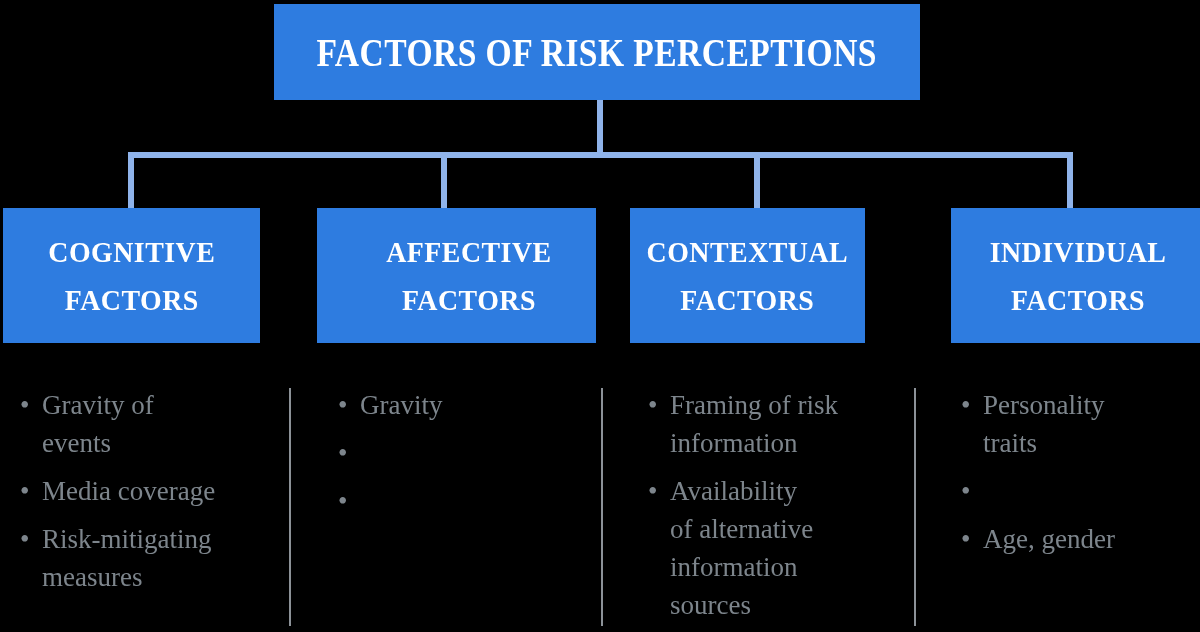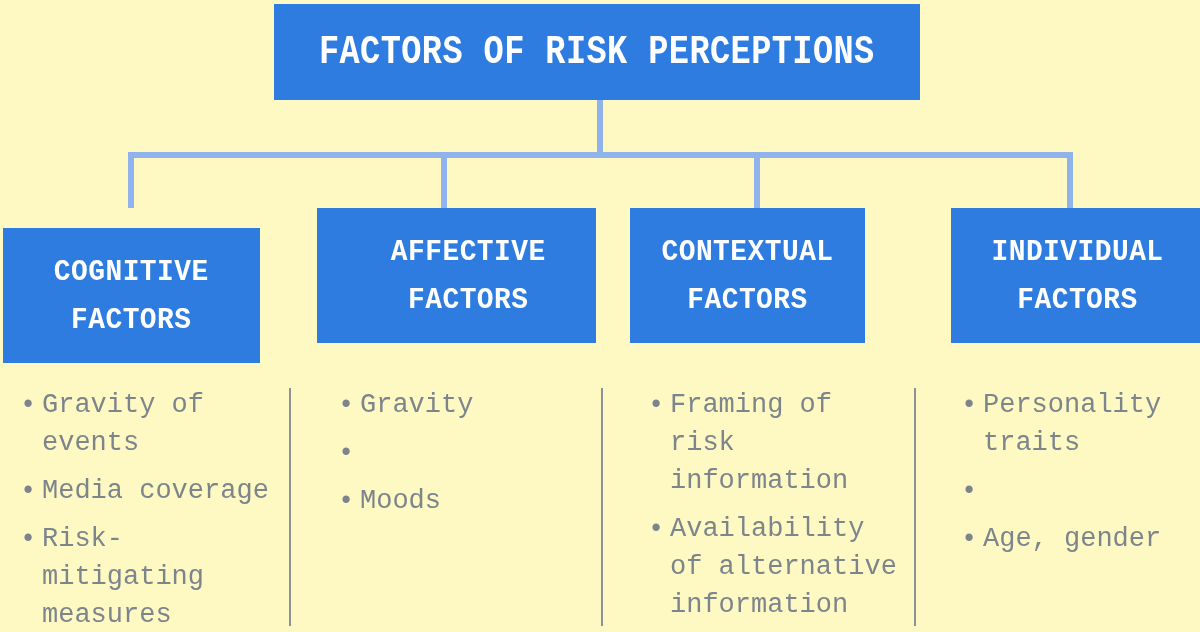--- a/index.html
+++ b/index.html
@@ -1,22 +1,22 @@
 <!DOCTYPE html>
 <html><head>
 <meta charset="utf-8">
 <style>
   html, body { margin: 0; padding: 0; background: #ffffff; }
   .canvas {
     position: relative;
     width: 1200px;
     height: 632px;
-    background: #fef9c3;
+    background: #000000;
     overflow: hidden;
-    font-family: Liberation Mono, monospace;
+    font-family: Liberation Serif, serif;
   }
 
   
   .box {
     position: absolute;
     background: #2e7ce0;
     color: #ffffff;
     display: flex;
     align-items: center;
     justify-content: center;
@@ -25,21 +25,21 @@
   .root-box { left: 274px; top: 4px; width: 646px; height: 96px; }
   .root-title {
     display: inline-block;
     font-size: 40px;
     letter-spacing: 0.5px;
     white-space: nowrap;
     transform: scaleX(0.84);
     transform-origin: center center;
   }
   .factor-box { top: 208px; height: 135px; }
-  .factor-box.b1 { left: 3px;   width: 257px; margin-top: 20px; }
+  .factor-box.b1 { left: 3px;   width: 257px; }
   .factor-box.b2 { left: 317px; width: 255px; padding-left: 24px; }
   .factor-box.b3 { left: 630px; width: 235px; }
   .factor-box.b4 { left: 943px; width: 254px; margin-left: 8px; }
   .factor-label {
     display: inline-block;
     font-size: 30px;
     line-height: 48px;
     letter-spacing: 0.5px;
     text-align: center;
     white-space: pre-line;
@@ -142,21 +142,20 @@
   <div class="list c2">
     <div class="list-item">
       <span class="bullet">•</span>
       <span class="item-text">Gravity</span>
     </div>
     <div class="list-item">
       <span class="bullet">•</span>
     </div>
     <div class="list-item">
       <span class="bullet">•</span>
-      <span class="item-text">Moods</span>
     </div>
   </div>
 
   <div class="list c3">
     <div class="list-item">
       <span class="bullet">•</span>
       <span class="item-text">Framing of risk
 information</span>
     </div>
     <div class="list-item">

